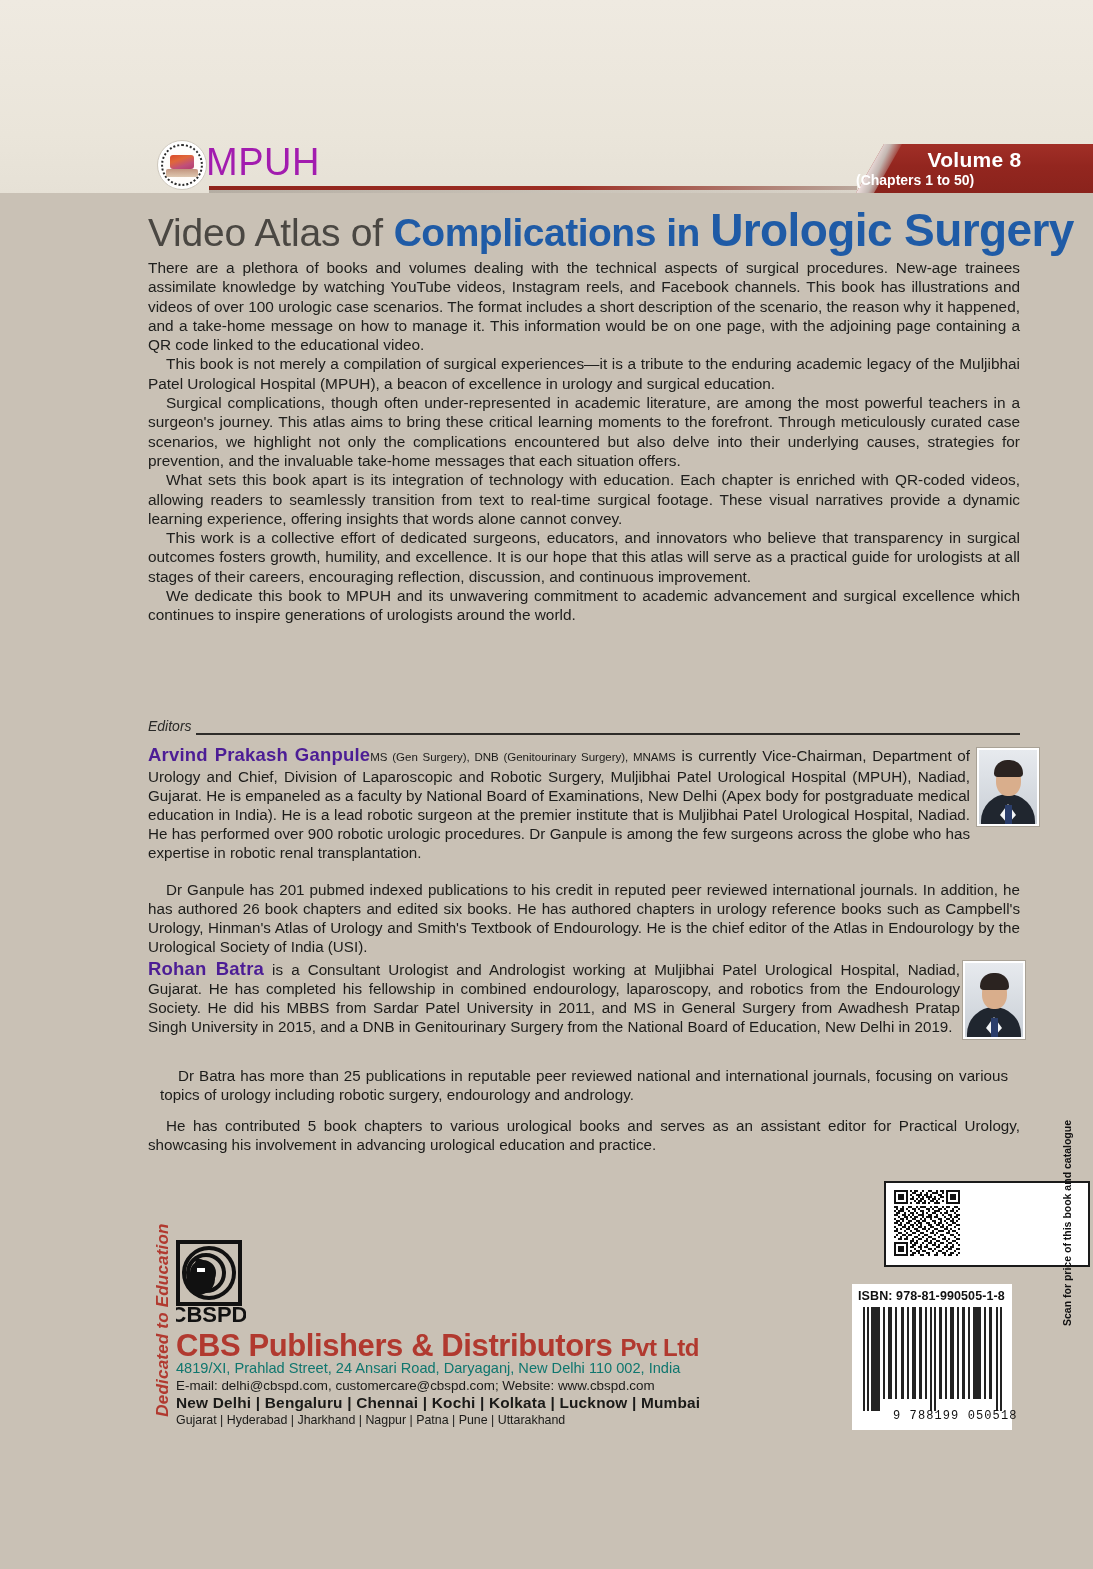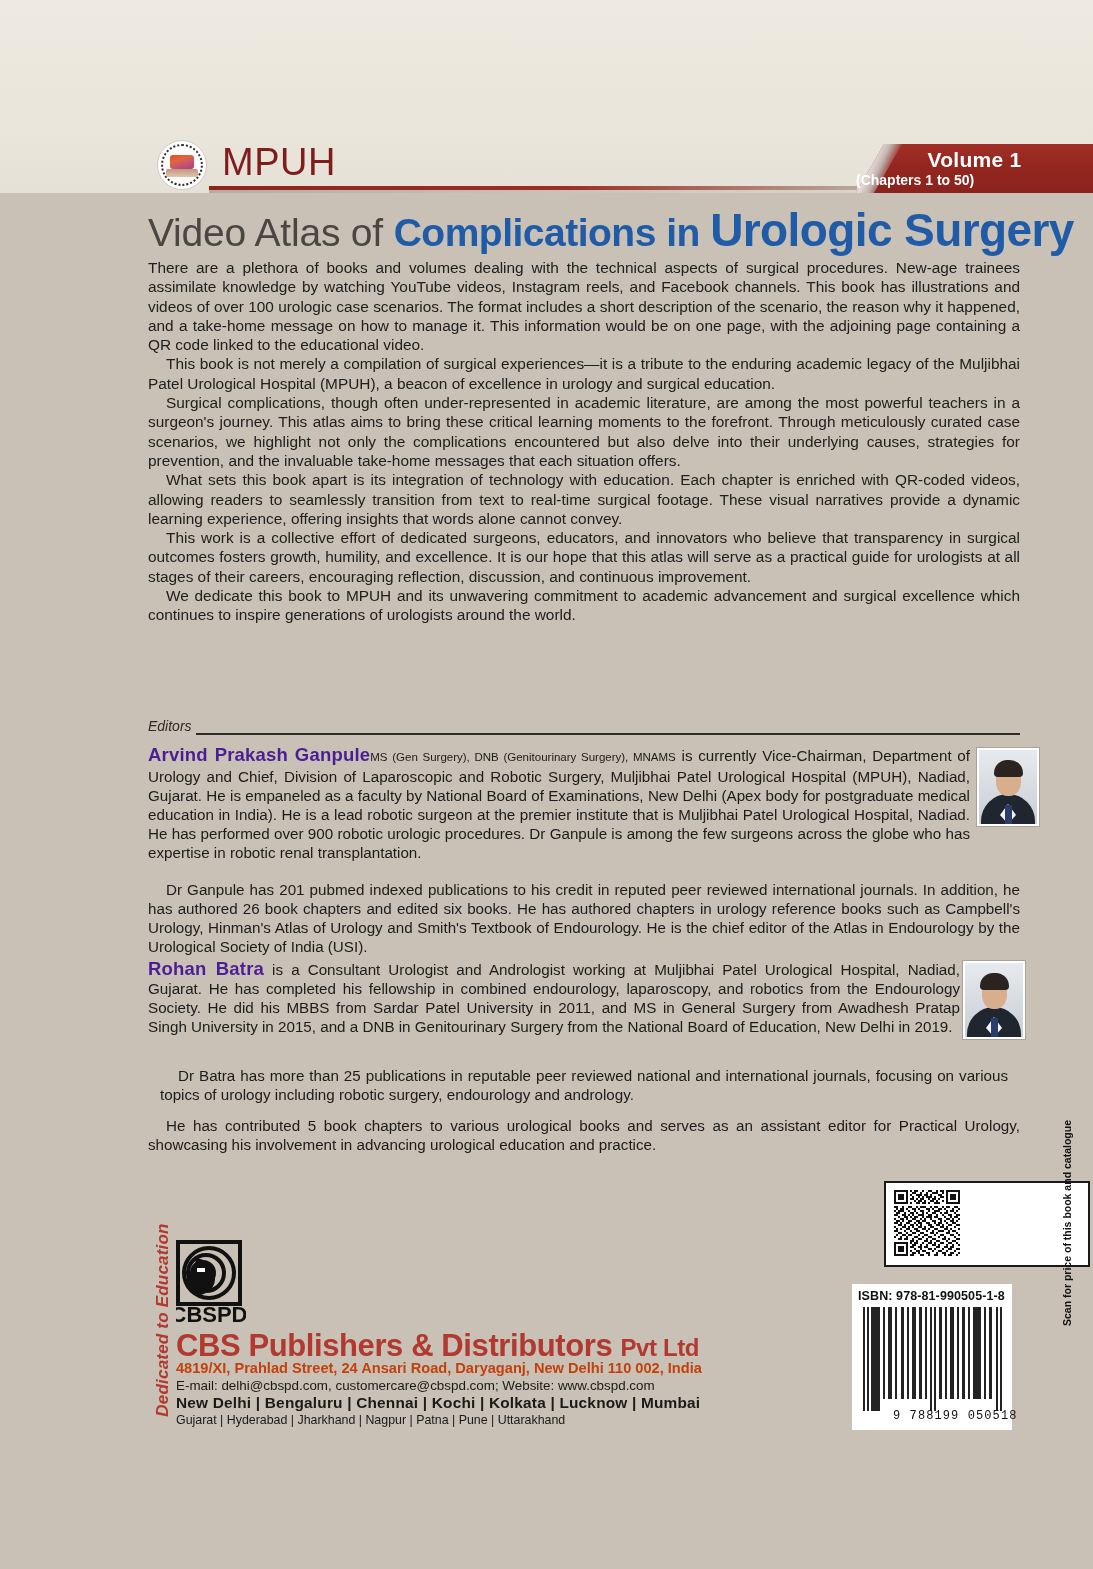--- a/index.html
+++ b/index.html
@@ -38,23 +38,23 @@
   .mpuh-logo .crest{
     position:absolute;left:12px;top:14px;width:24px;height:14px;border-radius:3px;
     background:linear-gradient(160deg,#d94a2b 0%,#e0673a 35%,#c04f7a 70%,#b33d6b 100%);
   }
   .mpuh-logo .base{
     position:absolute;left:8px;top:28px;width:32px;height:8px;border-radius:2px;
     background:linear-gradient(180deg,#b8836a 0%,#d8bda3 100%);
     opacity:.85;
   }
   .mpuh-text{
-    position:absolute;left:222px;top:141px;
+    position:absolute;left:206px;top:141px;
     font-size:38px;font-weight:400;letter-spacing:.5px;
-    color:#7f1d1d;
+    color:#a21caf;
     font-family:"Liberation Sans", sans-serif;
     text-align:center;
   }
   .mpuh-rule{
     position:absolute;left:209px;top:186px;width:648px;height:4px;
     background:linear-gradient(90deg,#8f241c 0%,#9c2d23 55%,#b9a79b 100%);
   }
   .mpuh-rule-shadow{
     position:absolute;left:209px;top:190px;width:648px;height:3px;
     background:linear-gradient(90deg,rgba(120,110,100,.45) 0%,rgba(150,140,130,.15) 100%);
@@ -171,21 +171,21 @@
   }
   .cbs-logo{
     position:absolute;left:176px;top:1240px;width:70px;height:86px;
   }
   .cbs-name{
     position:absolute;left:176px;top:1328px;white-space:nowrap;
     color:#b1392f;font-size:31px;font-weight:700;letter-spacing:-.4px;
   }
   .cbs-name .sm{font-size:24px;}
   .cbs-addr{
-    position:absolute;left:176px;top:1360px;color:#c2410c;font-size:14.6px;font-weight:700;white-space:nowrap;
+    position:absolute;left:176px;top:1360px;color:#0f766e;font-size:14.6px;font-weight:400;white-space:nowrap;
   }
   .cbs-mail{
     position:absolute;left:176px;top:1378px;color:#1a1a18;font-size:13.4px;white-space:nowrap;
   }
   .cbs-cities1{
     position:absolute;left:176px;top:1394px;color:#1a1a18;font-size:15.4px;white-space:nowrap;letter-spacing:.2px;font-weight:bold;
   }
   .cbs-cities2{
     position:absolute;left:176px;top:1413px;color:#1a1a18;font-size:12.4px;white-space:nowrap;
   }
@@ -202,21 +202,21 @@
     <div class="ring"></div>
     <div class="base"></div>
     <div class="crest"></div>
   </div>
   <div class="mpuh-text">MPUH</div>
   <div class="mpuh-rule"></div>
   <div class="mpuh-rule-shadow"></div>
 
   <div class="vol-banner"></div>
   <div class="vol-sheen"></div>
-  <div class="vol-title">Volume 1</div>
+  <div class="vol-title">Volume 8</div>
   <div class="vol-sub">(Chapters 1 to 50)</div>
 
   <div class="title-wrap">
     <span class="t1">Video Atlas of </span><span class="t2">Complications in </span><span class="t3">Urologic Surgery</span>
   </div>
 
   <div class="copy">
     <p>There are a plethora of books and volumes dealing with the technical aspects of surgical procedures. New-age trainees assimilate knowledge by watching YouTube videos, Instagram reels, and Facebook channels. This book has illustrations and videos of over 100 urologic case scenarios. The format includes a short description of the scenario, the reason why it happened, and a take-home message on how to manage it. This information would be on one page, with the adjoining page containing a QR code linked to the educational video.</p>
     <p class="ind">This book is not merely a compilation of surgical experiences—it is a tribute to the enduring academic legacy of the Muljibhai Patel Urological Hospital (MPUH), a beacon of excellence in urology and surgical education.</p>
     <p class="ind">Surgical complications, though often under-represented in academic literature, are among the most powerful teachers in a surgeon's journey. This atlas aims to bring these critical learning moments to the forefront. Through meticulously curated case scenarios, we highlight not only the complications encountered but also delve into their underlying causes, strategies for prevention, and the invaluable take-home messages that each situation offers.</p>

